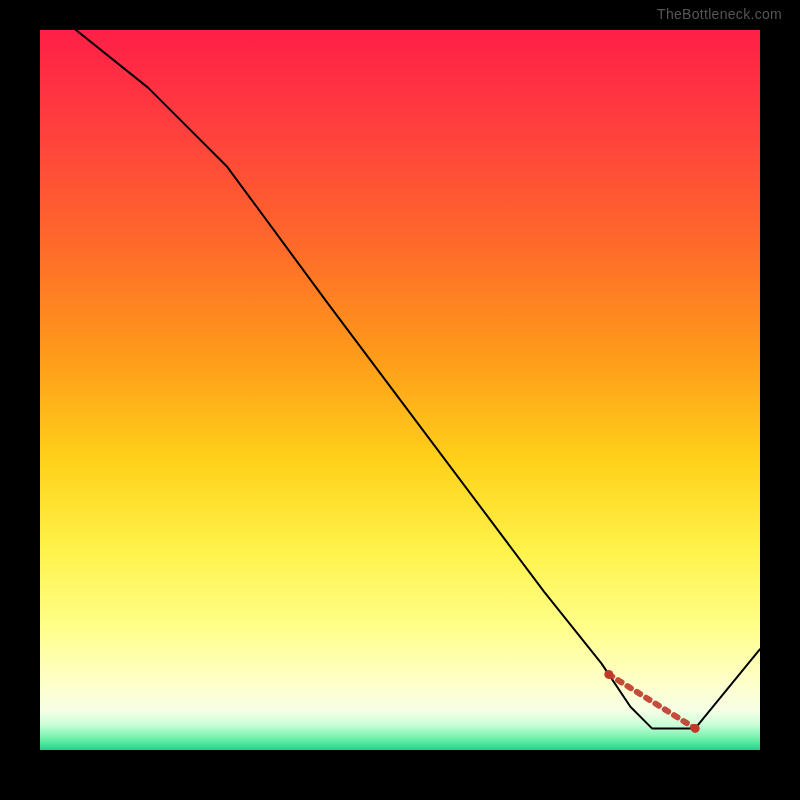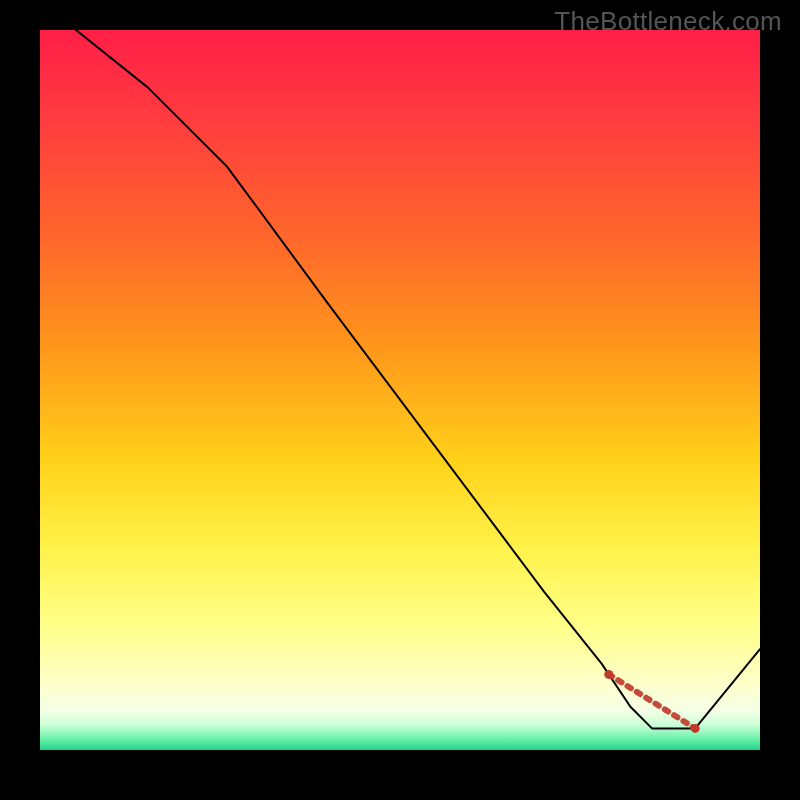--- a/index.html
+++ b/index.html
@@ -14,21 +14,21 @@
   .frame {
     position: relative;
     width: 800px;
     height: 800px;
   }
   .watermark {
     position: absolute;
     top: 6px;
     right: 18px;
     color: #555555;
-    font-size: 26px;
+    font-size: 14px;
     font-weight: 400;
     letter-spacing: 0.3px;
     z-index: 4;
   }
   svg {
     position: absolute;
     top: 0;
     left: 0;
     z-index: 2;
   }

